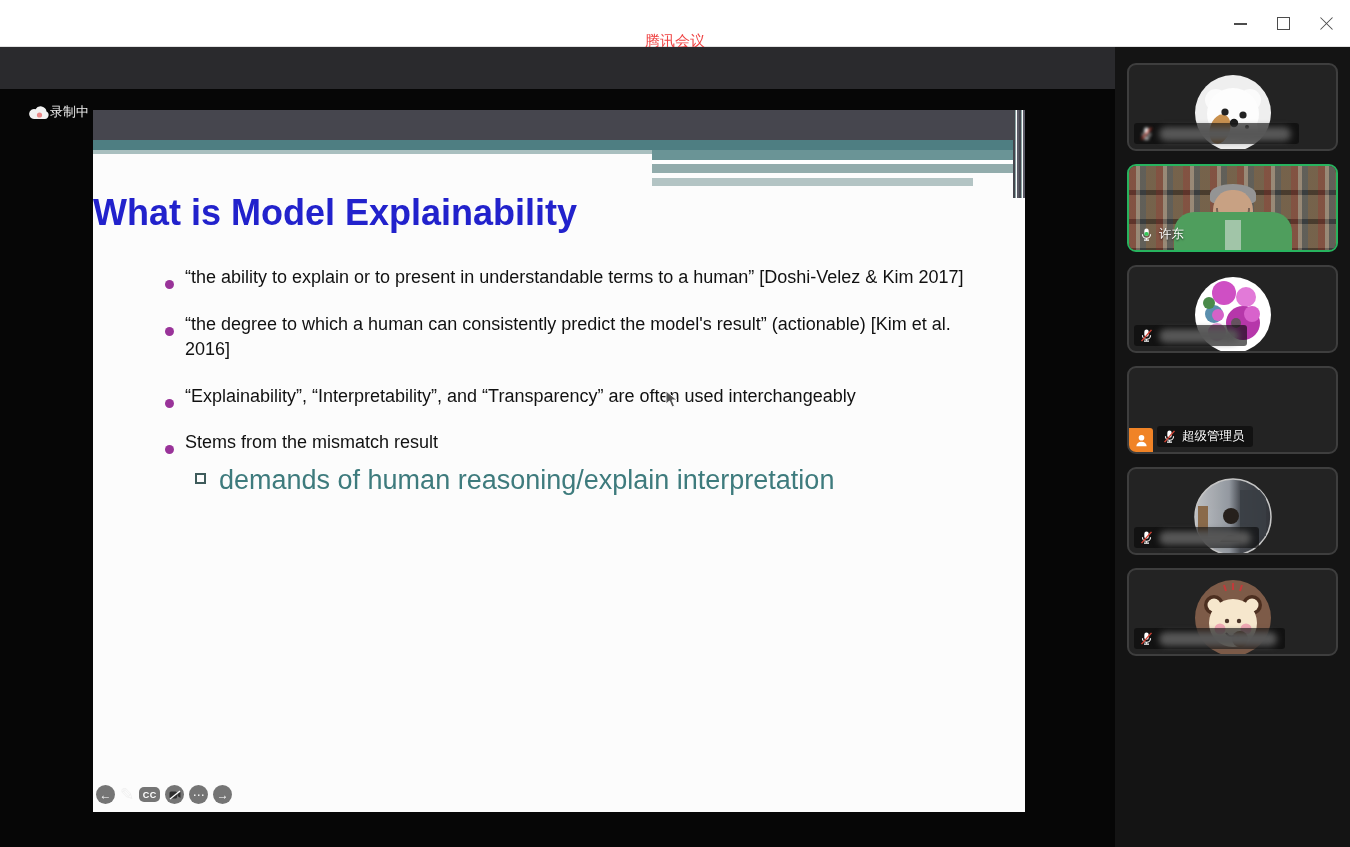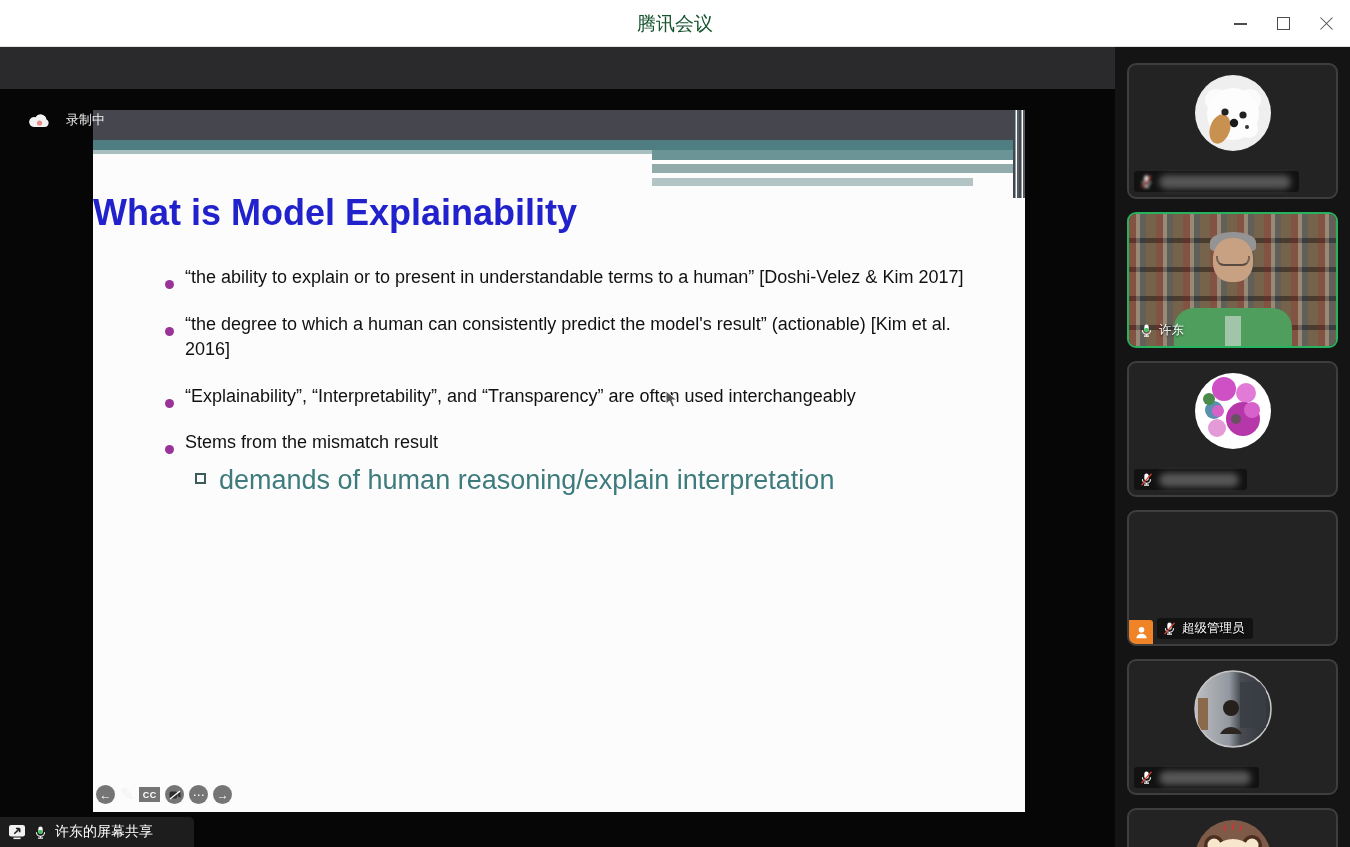--- a/index.html
+++ b/index.html
@@ -2,36 +2,36 @@
 <html><head>
 <meta charset="utf-8">
 <style>
   * { box-sizing: border-box; margin: 0; padding: 0; }
   html,body { width:1350px; height:847px; }
   body { font-family:"Liberation Sans", sans-serif; background:#000; overflow:hidden; }
   .window { width:1350px; height:847px; display:flex; flex-direction:column; }
 
   
   .titlebar { flex:0 0 47px; background:#ffffff; position:relative; border-bottom:1px solid #e2e2e2; }
-  .titlebar-title { position:absolute; left:0; right:0; top:0; height:47px; line-height:47px;
-                    text-align:center; font-size:19px; color:#14532d; }
+  .titlebar-title { position:absolute; left:0; right:0; top:17px; height:47px; line-height:47px;
+                    text-align:center; font-size:15px; color:#ef4444; }
   .win-controls { position:absolute; right:16px; top:0; height:47px; display:flex; align-items:center; gap:28px; }
   .wc { width:15px; height:15px; position:relative; cursor:pointer; }
   .wc-min::after { content:""; position:absolute; left:1px; right:1px; top:7px; border-top:2px solid #4c4c4c; }
   .wc-max::after { content:""; position:absolute; inset:1px; border:1.8px solid #4c4c4c; }
   .wc-close::before, .wc-close::after { content:""; position:absolute; left:-1px; top:7px; width:17px; border-top:1.8px solid #4c4c4c; }
   .wc-close::before { transform:rotate(45deg); }
   .wc-close::after  { transform:rotate(-45deg); }
 
   
   .appbody { flex:1; display:flex; background:#000; }
   .main { width:1115px; position:relative; background:#060606; overflow:hidden; }
   .topstrip { position:absolute; top:0; left:0; width:100%; height:42px; background:#2a2a2d; }
 
-  .recording { position:absolute; left:28px; top:56px; display:flex; align-items:center; gap:16px; z-index:6;margin-top:8px; }
+  .recording { position:absolute; left:28px; top:56px; display:flex; align-items:center; gap:0; z-index:6; }
   .recording-label { color:#eeeeee; font-size:13px; }
 
   
   .slide { position:absolute; left:93px; top:63px; width:932px; height:702px; background:#fcfcfc; z-index:2; }
   .band-dark { position:absolute; top:0; left:0; width:100%; height:30px; background:#46464e; }
   .band-teal { position:absolute; top:30px; left:0; width:100%; height:10px; background:#4e7e82; }
   .band-pale { position:absolute; top:40px; left:0; width:60%; height:4px; background:#a9bfbf; }
   .rsteps { position:absolute; top:40px; right:0; width:40%; }
   .rs1 { height:10px; background:#6a9496; }
   .rs2 { height:4px;  background:#ffffff; }
@@ -54,33 +54,33 @@
            color:#3e7b7d; margin-bottom:6px; }
   li.sub::before { content:""; position:absolute; left:10px; top:11px; width:7px; height:7px;
                    border:2.5px solid #3e5b5b; background:transparent; }
   .cursor-arrow { position:absolute; left:572px; top:280px; z-index:4; }
 
   
   .pt { position:absolute; left:96px; top:738px; display:flex; align-items:center; gap:5px; z-index:5; }
   .ptc { width:19px; height:19px; border-radius:50%; background:#757575; color:#fff;
          display:flex; align-items:center; justify-content:center; font-size:12px; cursor:pointer; }
   .pt-pen { color:#f0f0f0; font-size:17px; cursor:pointer; line-height:19px; }
-  .pt-cc { width:21px; height:15px; border-radius:0; background:#757575; color:#fff;
+  .pt-cc { width:21px; height:15px; border-radius:5px; background:#757575; color:#fff;
            font-size:9px; font-weight:bold; display:flex; align-items:center; justify-content:center;
            cursor:pointer; letter-spacing:.5px; }
 
   
   .share-pill { position:absolute; left:0; top:770px; height:30px; min-width:194px; background:#1d1d1d;
                 border-top-right-radius:5px; display:flex; align-items:center; gap:7px; padding:0 12px 0 8px; z-index:6; }
   .share-label { color:#ffffff; font-size:14px; white-space:nowrap; }
 
   
   .sidebar { width:235px; background:#141414; padding-top:16px; display:flex; flex-direction:column;
              gap:13px; align-items:center; }
-  .tile { width:211px; height:136px; flex:0 0 auto; background:#232323; border:2px solid #3e3e3e;
+  .tile { width:211px; height:88px; flex:0 0 auto; background:#232323; border:2px solid #3e3e3e;
           border-radius:9px; position:relative; overflow:hidden; cursor:pointer; }
   .tile.speaking { border-color:#27b35e; }
   .avatar-wrap { position:absolute; left:50%; top:9px; transform:translateX(-50%); }
   .avatar-blue { width:74px; height:74px; border-radius:50%; background:#1f7cf0; color:#fff;
                  font-size:21px; letter-spacing:1px; display:flex; align-items:center; justify-content:center; }
   .nameplate { position:absolute; left:5px; bottom:5px; height:21px; display:flex; align-items:center;
                gap:5px; background:rgba(8,8,8,.62); border-radius:3px; padding:0 8px 0 5px; }
   .nameplate.no-bg { background:transparent; }
   .name-text { color:#ffffff; font-size:12.5px; white-space:nowrap; text-shadow:0 1px 2px rgba(0,0,0,.8); }
   .blur-blob { height:14px; border-radius:7px; background:#575757; filter:blur(3px); }
@@ -174,35 +174,20 @@
           <svg width="12" height="10" viewBox="0 0 12 10">
             <rect x="0.5" y="1.5" width="7.5" height="7" rx="1.5" fill="#2e2e2e"></rect>
             <path d="M8.5 4 L11.5 2 V8 L8.5 6 Z" fill="#2e2e2e"></path>
             <line x1="1" y1="9" x2="11" y2="1" stroke="#fff" stroke-width="1.2"></line>
           </svg>
         </span>
         <span class="ptc">⋯</span>
         <span class="ptc">→</span>
       </div>
 
-      <div class="share-pill">
-        <svg width="18" height="16" viewBox="0 0 20 18">
-          <rect x="1" y="1" width="18" height="13" rx="2.5" fill="#f2f2f2"></rect>
-          <path d="M7 11 L13 5 M13 5 h-4.2 M13 5 v4.2" stroke="#1d1d1d" stroke-width="1.8" fill="none"></path>
-          <rect x="6" y="15.2" width="8" height="1.8" fill="#f2f2f2"></rect>
-        </svg>
-        <svg class="mic" viewBox="0 0 24 24">
-          <rect x="8.5" y="2.5" width="7" height="11.5" rx="3.5" fill="#fff"></rect>
-          <rect x="8.5" y="8" width="7" height="6" rx="3" fill="#35c759"></rect>
-          <path d="M5.5 11.5a6.5 6.5 0 0 0 13 0" fill="none" stroke="#fff" stroke-width="1.8"></path>
-          <line x1="12" y1="18" x2="12" y2="20.5" stroke="#fff" stroke-width="1.8"></line>
-          <line x1="8" y1="21" x2="16" y2="21" stroke="#fff" stroke-width="1.8"></line>
-        </svg>
-        <span class="share-label">许东的屏幕共享</span>
-      </div>
     </div>
 
     <div class="sidebar">
 
       <div class="tile">
         <div class="avatar-wrap">
           <svg width="78" height="78" viewBox="0 0 78 78">
             <circle cx="39" cy="39" r="38" fill="#efefef"></circle>
             <circle cx="22" cy="26" r="11" fill="#fbfbfb"></circle>
             <circle cx="56" cy="26" r="11" fill="#fbfbfb"></circle>

